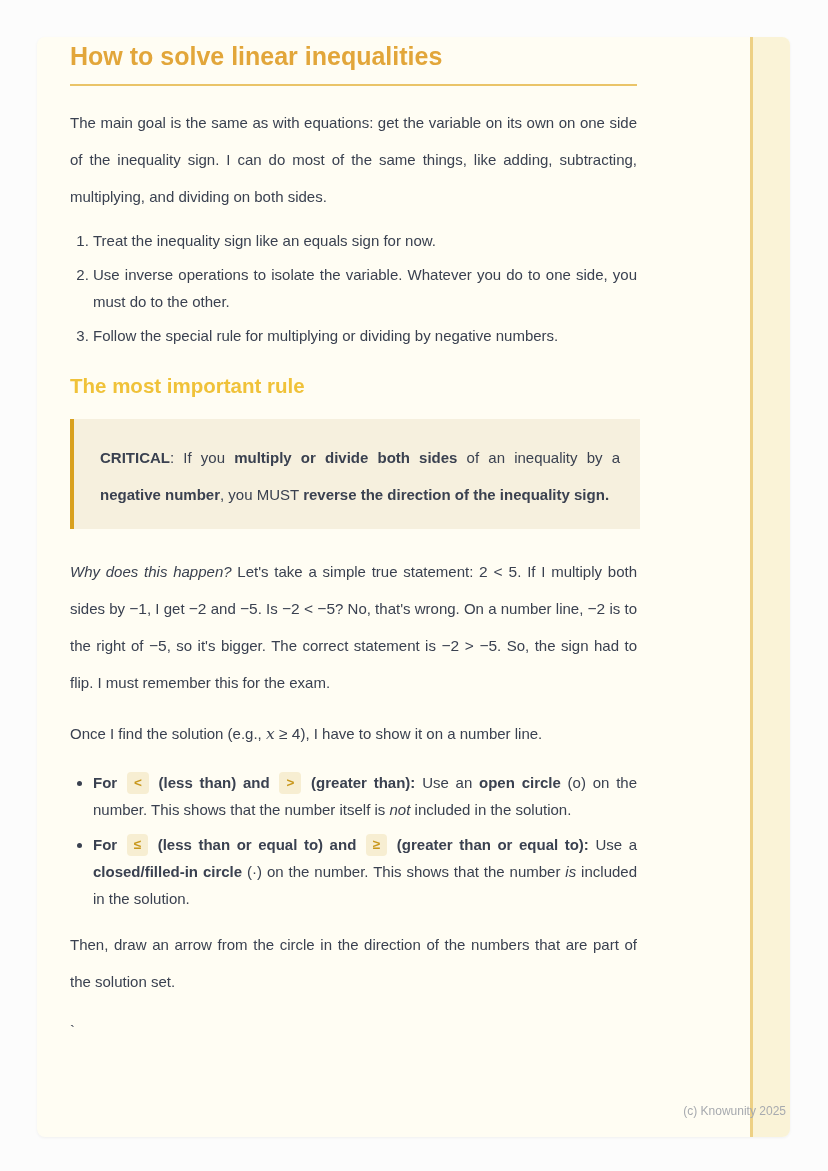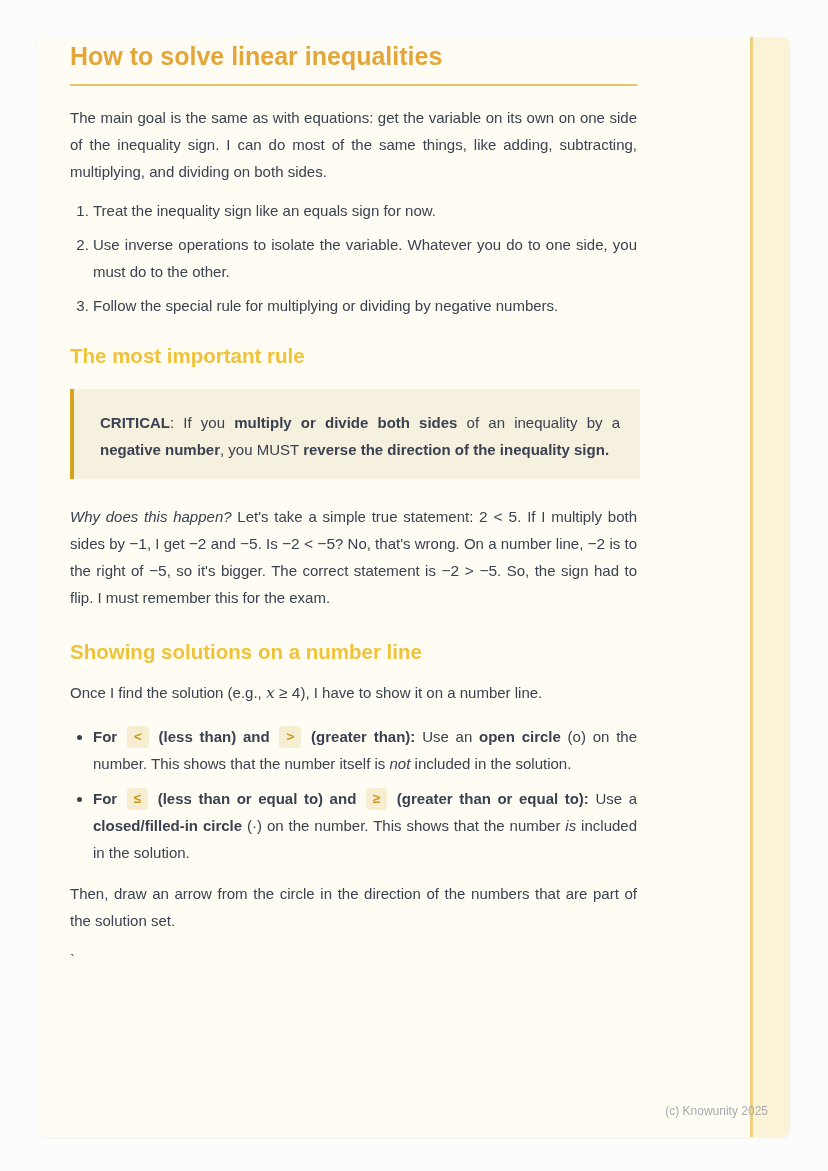--- a/index.html
+++ b/index.html
@@ -61,21 +61,21 @@
   h2{
     font-size:20.5px;
     line-height:26px;
     font-weight:700;
     color:var(--heading-secondary);
     margin-top:24px;
   }
   [data-name="section-heading-numberline"]{margin-top:28px;}
   p.body{
     font-size:15px;
-    line-height:27px;
+    line-height:37px;
     text-align:justify;
     margin-top:14px;
   }
   p.intro{margin-top:18px;}
   p.label{font-weight:700;margin-top:22px;text-align:left;}
   p.why{margin-top:24px;}
   p.then{}
   p.stray{margin-top:12px;text-align:left;}
   ol,ul{
     margin-top:12px;
@@ -109,21 +109,21 @@
     font-weight:700;
     font-size:13.5px;
     line-height:20px;
     padding:1px 7px;
     border-radius:4px;
     margin:0 3px;
     transform:translateY(-1px);
   }
   .footer{
     position:absolute;
-    right:22px;bottom:19px;
+    right:4px;bottom:19px;
     font-size:12px;
     color:var(--footer-text);
     z-index:3;
   }
 </style>
 </head>
 <body>
 
 <div class="card" data-name="note-page">
   <div class="strip" data-name="page-edge-strip"></div>
@@ -133,21 +133,20 @@
     <ol data-name="general-steps-list">
         <li data-name="list-item">Treat the inequality sign like an equals sign for now.</li>
         <li data-name="list-item">Use inverse operations to isolate the variable. Whatever you do to one side, you must do to the other.</li>
         <li data-name="list-item">Follow the special rule for multiplying or dividing by negative numbers.</li>
       </ol>
     <h2 data-name="section-heading-rule">The most important rule</h2>
     <div class="callout" data-name="critical-callout">
       <p class="body" data-name="critical-callout-text"><span class="seg-b">CRITICAL</span><span>: If you </span><span class="seg-b">multiply or divide both sides</span><span> of an inequality by a </span><span class="seg-b">negative number</span><span>, you MUST </span><span class="seg-b">reverse the direction of the inequality sign</span><span class="seg-b">.</span></p>
     </div>
     <p class="body why" data-name="why-paragraph"><span class="seg-i">Why does this happen?</span><span> Let's take a simple true statement: </span><span class="seg-m">2 &lt; 5</span><span>. If I multiply both sides by </span><span class="seg-m">−1</span><span>, I get </span><span class="seg-m">−2</span><span> and </span><span class="seg-m">−5</span><span>. Is </span><span class="seg-m">−2 &lt; −5</span><span>? No, that's wrong. On a number line, </span><span class="seg-m">−2</span><span> is to the right of </span><span class="seg-m">−5</span><span>, so it's bigger. The correct statement is </span><span class="seg-m">−2 &gt; −5</span><span>. So, the sign had to flip. I must remember this for the exam.</span></p>
-    <h2 data-name="section-heading-numberline">Showing solutions on a number line</h2>
     <p class="body" data-name="once-paragraph"><span>Once I find the solution (e.g., </span><span class="seg-mv">x</span><span class="seg-m"> ≥ 4</span><span>), I have to show it on a number line.</span></p>
     <ul data-name="circle-rules-list">
         <li data-name="list-item"><span class="seg-b">For </span><span class="seg-code">&lt;</span><span class="seg-b"> (less than) and </span><span class="seg-code">&gt;</span><span class="seg-b"> (greater than):</span><span> Use an </span><span class="seg-b">open circle</span><span> (o) on the number. This shows that the number itself is </span><span class="seg-i">not</span><span> included in the solution.</span></li>
         <li data-name="list-item"><span class="seg-b">For </span><span class="seg-code">≤</span><span class="seg-b"> (less than or equal to) and </span><span class="seg-code">≥</span><span class="seg-b"> (greater than or equal to):</span><span> Use a </span><span class="seg-b">closed/filled-in circle</span><span> (·) on the number. This shows that the number </span><span class="seg-i">is</span><span> included in the solution.</span></li>
       </ul>
     <p class="body then" data-name="then-paragraph">Then, draw an arrow from the circle in the direction of the numbers that are part of the solution set.</p>
     <p class="body stray" data-name="stray-backtick">`</p>
   </div>
   <div class="footer" data-name="copyright">(c) Knowunity 2025</div>
 </div>

